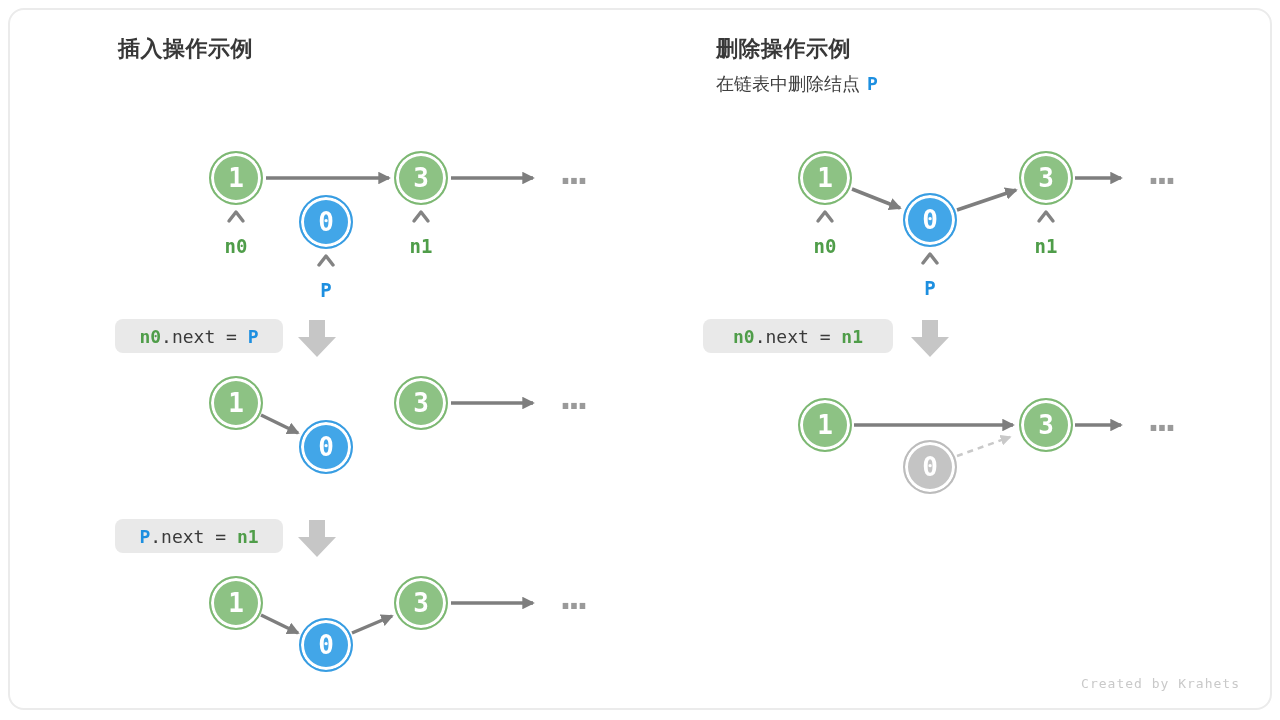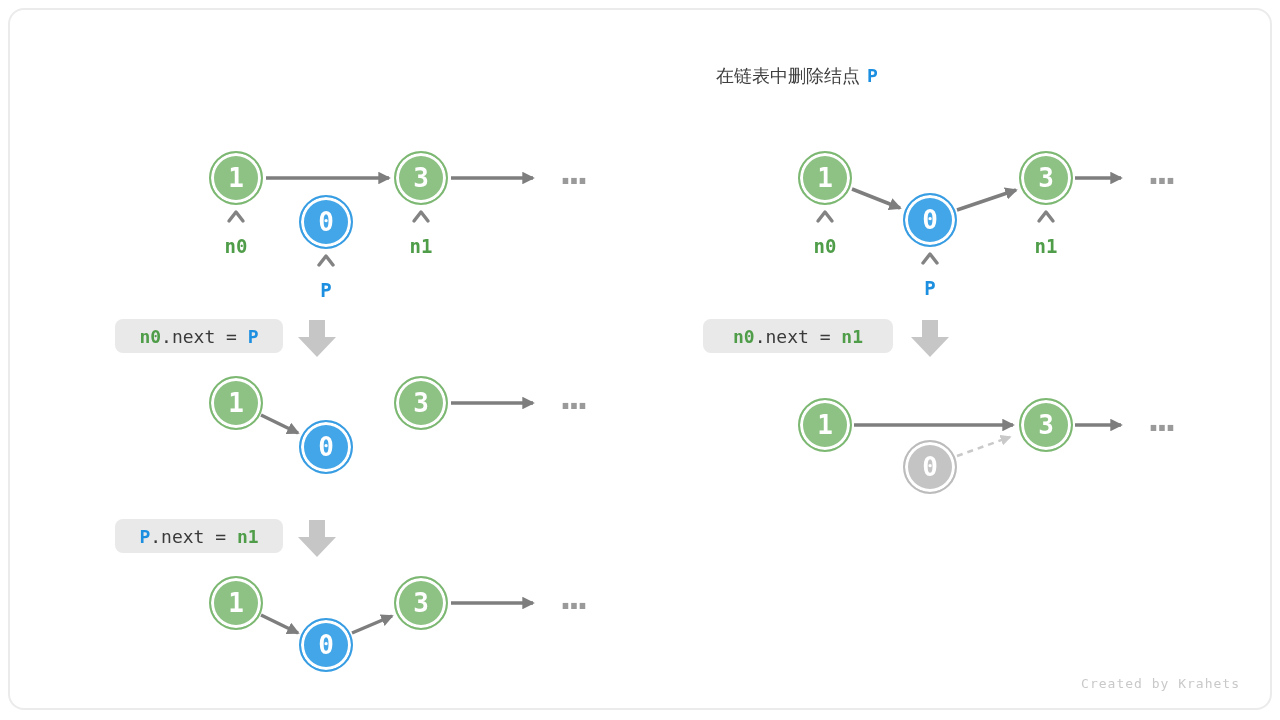--- a/index.html
+++ b/index.html
@@ -88,22 +88,24 @@
     <path d="M309,520 L325,520 L325,537 L336,537 L317,557 L298,537 L309,537 Z" fill="#c6c6c6"></path>
     <path d="M922,320 L938,320 L938,337 L949,337 L930,357 L911,337 L922,337 Z" fill="#c6c6c6"></path>
 
     <text x="568" y="184" text-anchor="middle" font-family="DejaVu Sans Mono, monospace" font-weight="bold" font-size="34" letter-spacing="-12" fill="#9a9a9a">...</text>
     <text x="568" y="409" text-anchor="middle" font-family="DejaVu Sans Mono, monospace" font-weight="bold" font-size="34" letter-spacing="-12" fill="#9a9a9a">...</text>
     <text x="568" y="609" text-anchor="middle" font-family="DejaVu Sans Mono, monospace" font-weight="bold" font-size="34" letter-spacing="-12" fill="#9a9a9a">...</text>
     <text x="1156" y="184" text-anchor="middle" font-family="DejaVu Sans Mono, monospace" font-weight="bold" font-size="34" letter-spacing="-12" fill="#9a9a9a">...</text>
     <text x="1156" y="431" text-anchor="middle" font-family="DejaVu Sans Mono, monospace" font-weight="bold" font-size="34" letter-spacing="-12" fill="#9a9a9a">...</text>
   </svg>
 
+  <div class="panel-title" style="left:118px;top:34px;">插入操作示例</div>
 
-  <div class="panel-sub" style="left:716px;top:64px;"><span>在链表中删除结点</span><span class="gap"></span><span class="tok blue">P</span></div>
+  <div class="panel-title" style="left:716px;top:34px;">删除操作示例</div>
+  <div class="panel-sub" style="left:716px;top:72px;"><span>在链表中删除结点</span><span class="gap"></span><span class="tok blue">P</span></div>
 
   <div class="node green" style="left:209px;top:151px;">1</div>
   <div class="node blue" style="left:299px;top:195px;">0</div>
   <div class="node green" style="left:394px;top:151px;">3</div>
 
   <div class="node green" style="left:209px;top:376px;">1</div>
   <div class="node blue" style="left:299px;top:420px;">0</div>
   <div class="node green" style="left:394px;top:376px;">3</div>
 
   <div class="node green" style="left:209px;top:576px;">1</div>

